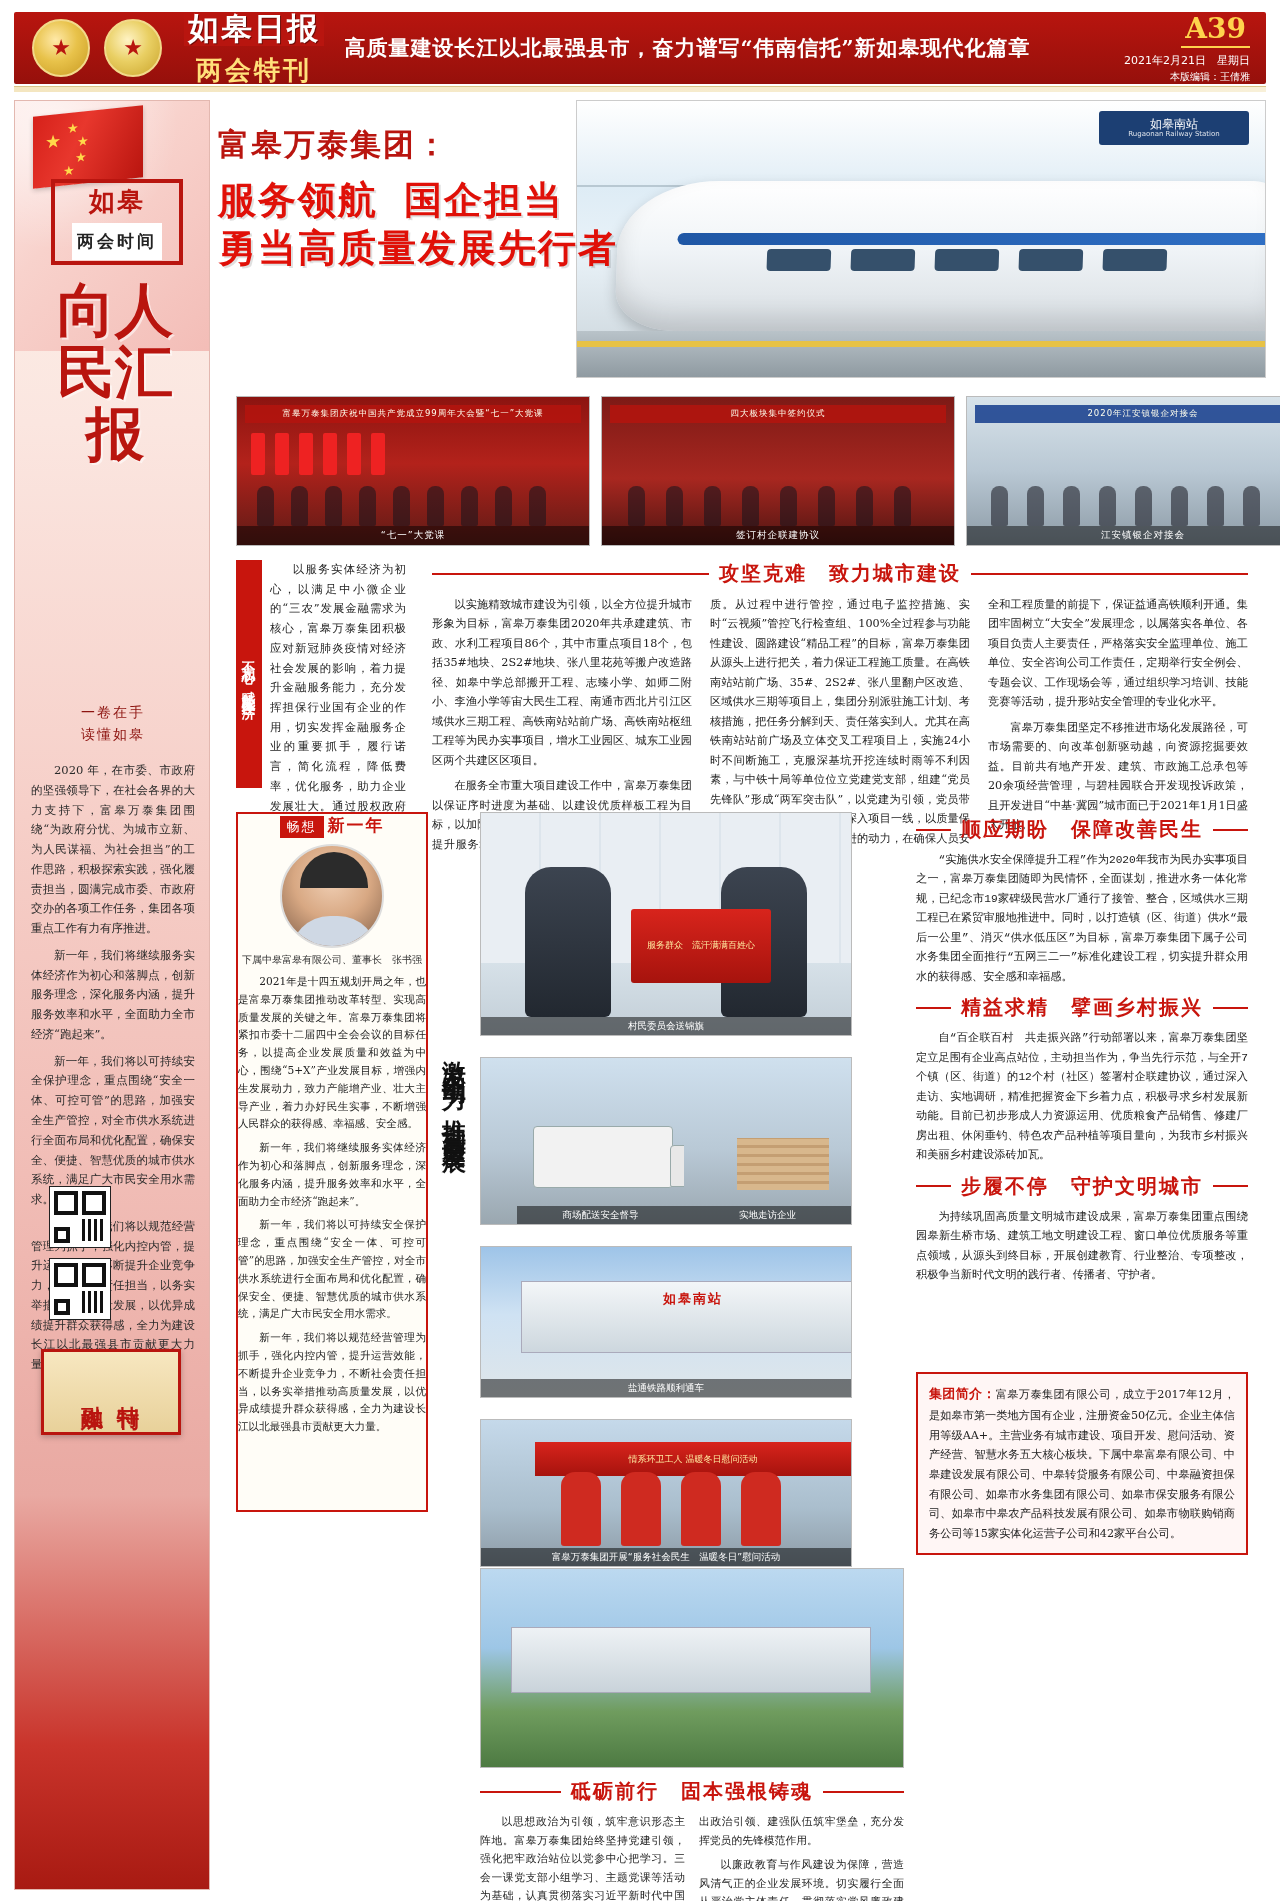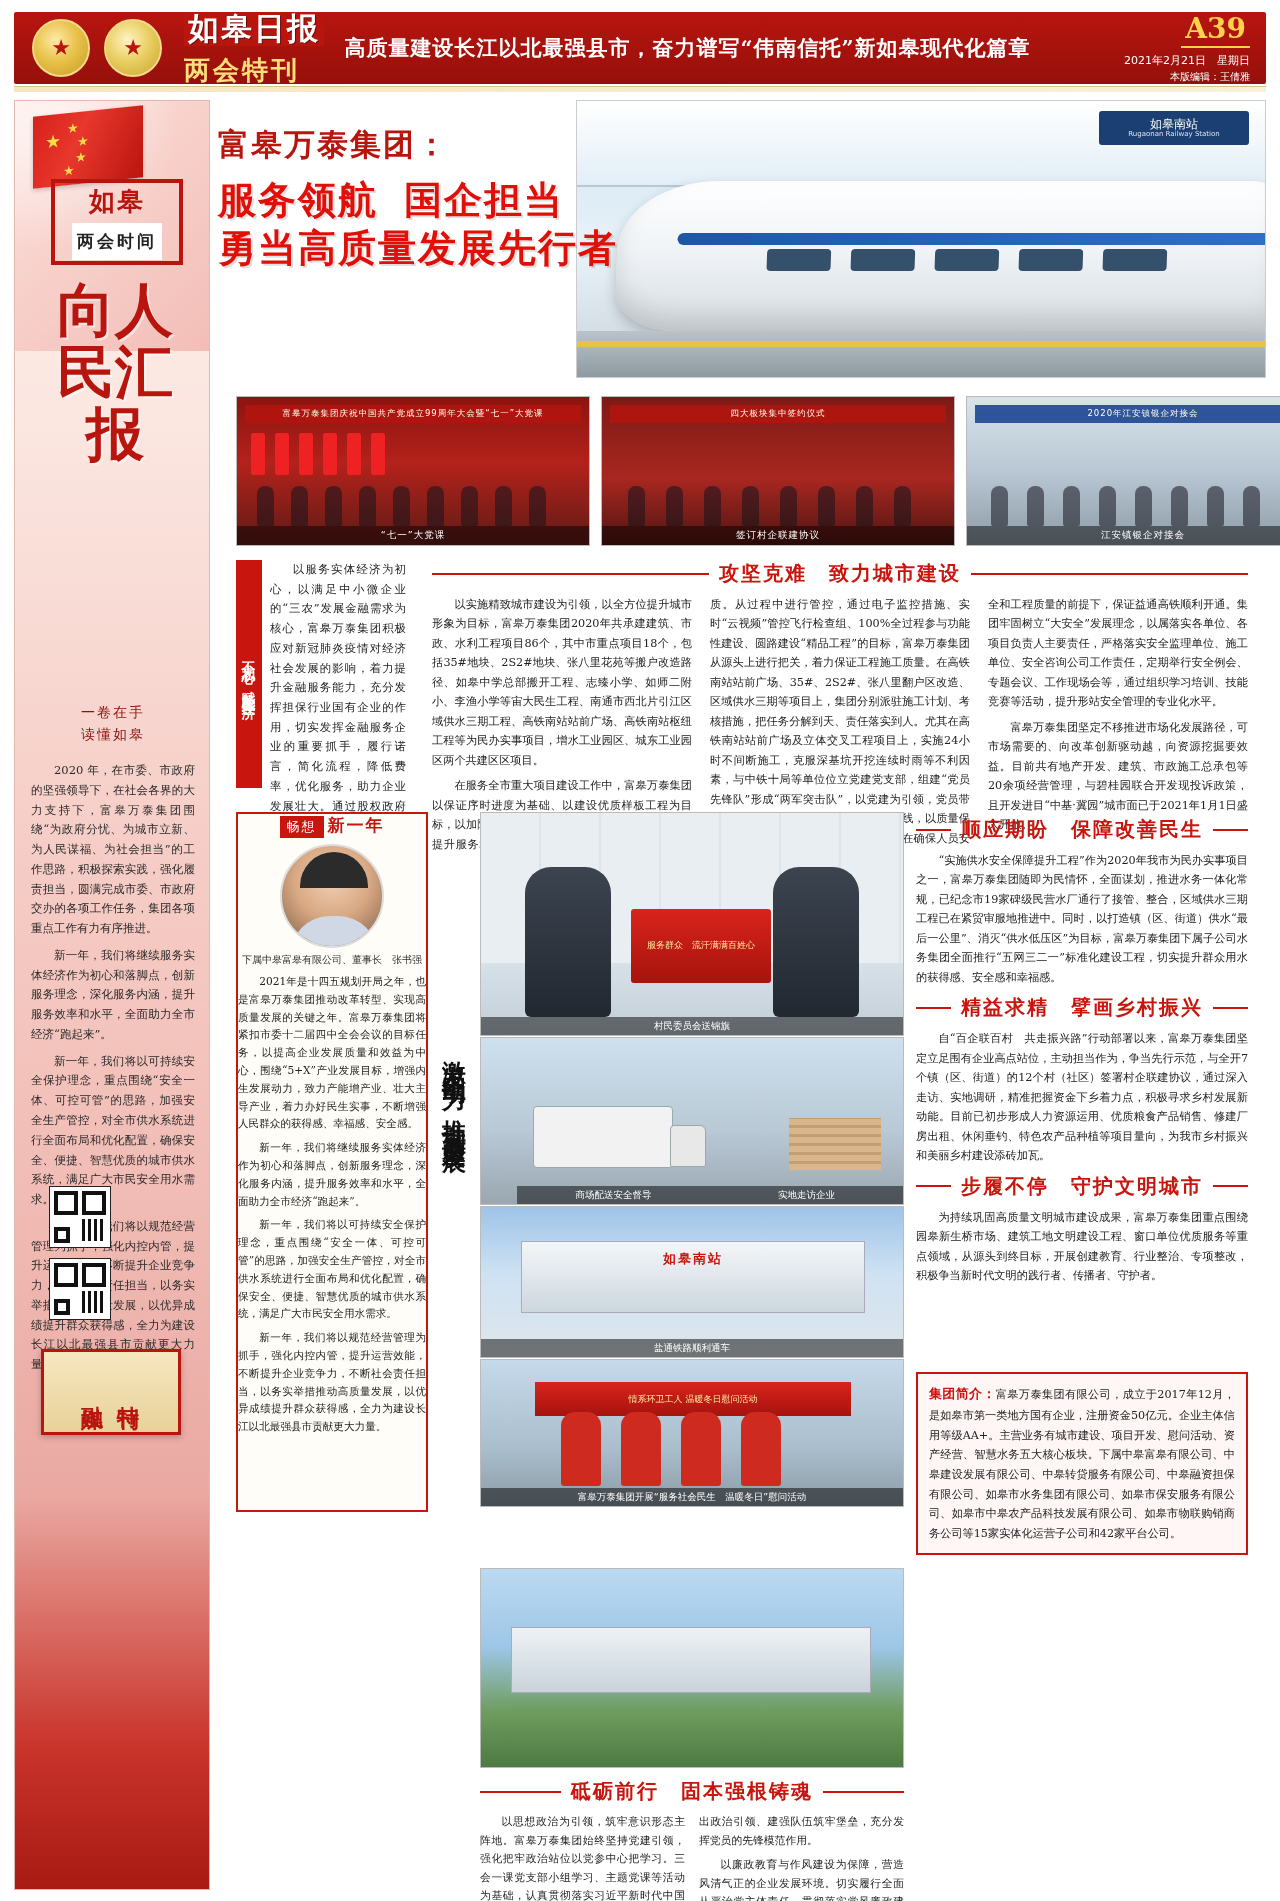--- a/index.html
+++ b/index.html
@@ -27,21 +27,21 @@
     background:radial-gradient(circle at 40% 35%, #ffe9a8 0%, #e8c24a 45%, #c89a22 100%);
     border:2px solid #f2d98a;
     display:flex; align-items:center; justify-content:center;
     font-size:9px; color:#7d1208; text-align:center; line-height:1.05;
     position:relative;
   }
   .emblem .inner-star { color:#b8150f; font-size:22px; }
   .emblem2 {
     background:radial-gradient(circle at 40% 35%, #fff3c4 0%, #e9cf63 45%, #c9a32a 100%);
   }
-  .mast-title { margin-left:22px; }
+  .mast-title { margin-left:22px; text-align:center; }
   .mast-title .paper {
     font-family:"DejaVu Serif","Liberation Serif",serif;
     font-size:31px; font-weight:bold; color:#fff;
     letter-spacing:2px;
     background:#b8150f;
     padding:0 4px;
     text-shadow:1px 1px 0 #6d0b06;
   }
   .mast-title .special {
     display:block; margin-top:3px;
@@ -297,21 +297,21 @@
     display:flex; align-items:flex-start; justify-content:center;
   }
   .vslogan span {
     font-family:"DejaVu Serif","Liberation Serif",serif;
     writing-mode:vertical-rl; text-orientation:upright;
     font-size:24px; font-weight:bold; color:#111; letter-spacing:5px;
   }
 
   .photo-block { position:absolute; left:244px; top:0; width:424px; }
   .pb {
-    position:relative; width:424px; border:1px solid #bbb; overflow:hidden; margin-bottom:1px;padding-left:36px;
+    position:relative; width:372px; border:1px solid #bbb; overflow:hidden; margin-bottom:21px;padding-left:36px;
   }
   .pb-cap {
     position:absolute; left:0; right:0; bottom:0; height:18px;
     background:rgba(0,0,0,.5); color:#fff; font-size:9.5px;
     display:flex; align-items:center; justify-content:center;
   }
   .pbA { height:224px; background:linear-gradient(180deg,#eef3f7 0%, #dbe5ec 60%, #c2ced7 100%); }
   .pbA .wall { position:absolute; left:0; top:0; width:100%; height:150px; background:repeating-linear-gradient(90deg,#e9eef3 0 58px,#dde5ec 58px 60px); }
   .pbA .banner { position:absolute; left:150px; top:96px; width:140px; height:74px; background:linear-gradient(180deg,#d8241c,#a6130d); border-radius:3px; color:#ffe9a0; font-size:9px; display:flex; align-items:center; justify-content:center; text-align:center; padding:4px; line-height:1.3; }
   .pbA .man { position:absolute; bottom:18px; width:86px; height:150px; background:linear-gradient(180deg,#3c4450,#222830); border-radius:26px 26px 6px 6px; }
@@ -326,21 +326,21 @@
   .pbD { height:148px; background:linear-gradient(180deg,#c5d9ea 0%, #aabecd 60%, #8d9ba6 100%); }
   .pbD .tent { position:absolute; left:54px; top:22px; width:316px; height:34px; background:linear-gradient(180deg,#d8241c,#a6130d); color:#ffe9a0; font-size:9px; display:flex; align-items:center; justify-content:center; }
   .pbD .vol { position:absolute; bottom:20px; width:40px; height:74px; background:#cf2a20; border-radius:14px 14px 3px 3px; }
 
   .rightcol { position:absolute; left:680px; top:0; width:332px; }
   .rc-head { margin:4px 0 8px 0; }
   .rc-txt {
     font-family:"DejaVu Serif","Liberation Serif",serif;
     font-size:11.2px; line-height:1.74; color:#222; text-align:justify;
   }
-  .rc-txt p { margin:0 0 7px 0; text-indent:2em; }
+  .rc-txt p { margin:0 0 7px 0; text-indent:2em;font-family:Liberation Mono, monospace; }
 
   .profile-box {
     position:absolute; left:680px; top:560px; width:332px;
     border:2px solid #c8150d; background:#fff6f5; padding:9px 11px;
     font-family:"DejaVu Serif","Liberation Serif",serif;
     font-size:11.2px; line-height:1.76; color:#222; text-align:justify;
   }
   .profile-box .pb-ttl { color:#c8150d; font-weight:bold; font-size:13px; }
 
   .bottom-article { position:absolute; left:244px; top:718px; width:424px; }

